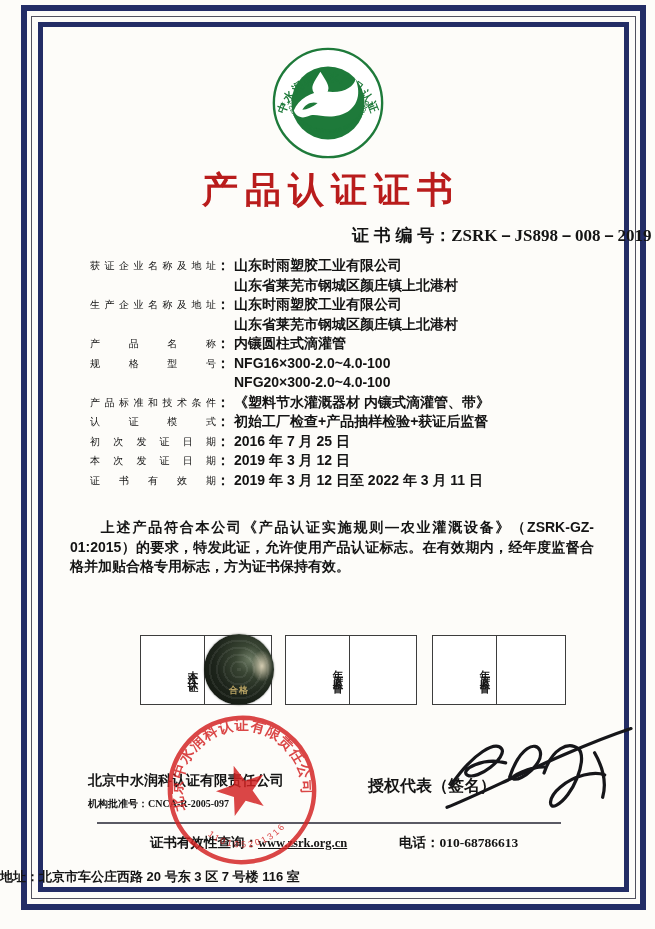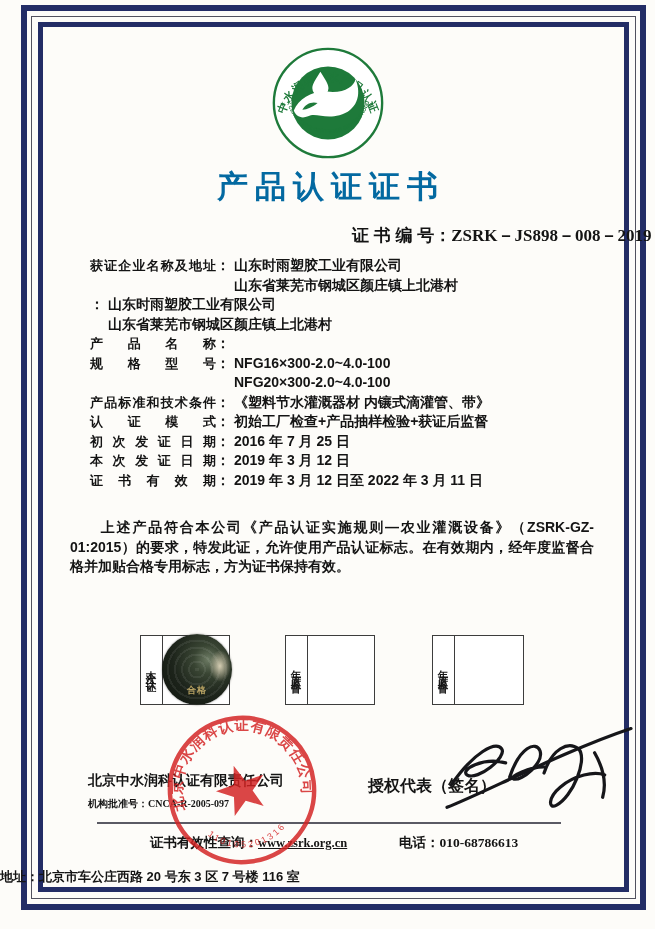--- a/index.html
+++ b/index.html
@@ -10,45 +10,45 @@
   }
   .frame{position:absolute;pointer-events:none;}
   .frame-outer{top:5px;left:21px;right:9px;bottom:19px;border:6px solid #232d66;}
   .frame-mid{top:16px;left:31px;right:19px;bottom:30px;border:1.5px solid #51515e;}
   .frame-inner{top:22px;left:38px;right:26px;bottom:37px;border:5px solid #232d66;}
 
   .logo{position:absolute;left:271px;top:46px;width:114px;height:114px;}
 
   .cert-title{
     position:absolute;top:166px;left:0;width:100%;text-align:center;
-    font-size:31px;font-weight:900;letter-spacing:7px;padding-left:7px;box-sizing:border-box;
-    color:#0369a1;
+    font-size:36px;font-weight:900;letter-spacing:7px;padding-left:7px;box-sizing:border-box;
+    color:#b91c1c;
   }
   .cert-no{
     position:absolute;left:352px;top:224px;font-size:17px;font-weight:700;white-space:nowrap;
   }
   .cert-no .serif{font-family:"Liberation Serif",serif;}
 
   .fields{position:absolute;left:90px;top:256px;width:520px;font-size:14px;}
   .frow{display:flex;align-items:flex-start;}
   .flabel{
-    flex:none;width:126px;font-weight:700;font-size:13px;line-height:19.5px;
+    flex:none;width:126px;font-weight:400;font-size:10px;line-height:19.5px;
     text-align:justify;text-align-last:justify;white-space:nowrap;
   }
   .fcolon{flex:none;font-weight:700;line-height:19.5px;margin-right:4px;}
   .fvals{flex:1;font-weight:700;}
   .fline{line-height:19.5px;}
   .fline .lat, .latin{font-family:"Liberation Serif",serif;}
 
   .statement{
     position:absolute;left:70px;top:518px;width:524px;
     font-size:14px;font-weight:600;line-height:19.5px;text-indent:2.2em;text-align:justify;
   }
 
-  .sbox{position:absolute;top:635px;height:68px;border:1.5px solid #3d3d3d;background:#fff;display:flex;}
+  .sbox{position:absolute;top:635px;height:68px;border:1.5px solid #3d3d3d;background:#fff;display:flex;padding-left:42px;}
   .sbox-1{left:140px;width:88px;}
   .sbox-2{left:285px;width:88px;}
   .sbox-3{left:432px;width:90px;}
   .sbox-side{
     flex:none;width:21px;border-right:1.5px solid #3d3d3d;
     writing-mode:vertical-rl;text-orientation:upright;
     font-size:10.5px;font-weight:600;letter-spacing:4px;
     display:flex;align-items:center;justify-content:center;padding:3px 0;
   }
   .sbox-cell{flex:1;position:relative;}
@@ -118,29 +118,33 @@
 <div class="fields">
   <div class="frow">
     <span class="flabel">获证企业名称及地址</span>
     <span class="fcolon">：</span>
     <div class="fvals">
       <div class="fline">山东时雨塑胶工业有限公司</div>
       <div class="fline">山东省莱芜市钢城区颜庄镇上北港村</div>
     </div>
   </div>
   <div class="frow">
+    <span class="flabel">生产企业名称及地址</span>
     <span class="fcolon">：</span>
     <div class="fvals">
       <div class="fline">山东时雨塑胶工业有限公司</div>
       <div class="fline">山东省莱芜市钢城区颜庄镇上北港村</div>
     </div>
   </div>
   <div class="frow">
     <span class="flabel">产品名称</span>
     <span class="fcolon">：</span>
+    <div class="fvals">
+      <div class="fline">内镶圆柱式滴灌管</div>
+    </div>
   </div>
   <div class="frow">
     <span class="flabel">规格型号</span>
     <span class="fcolon">：</span>
     <div class="fvals">
       <div class="fline lat">NFG16×300-2.0~4.0-100</div>
       <div class="fline lat">NFG20×300-2.0~4.0-100</div>
     </div>
   </div>
   <div class="frow">

